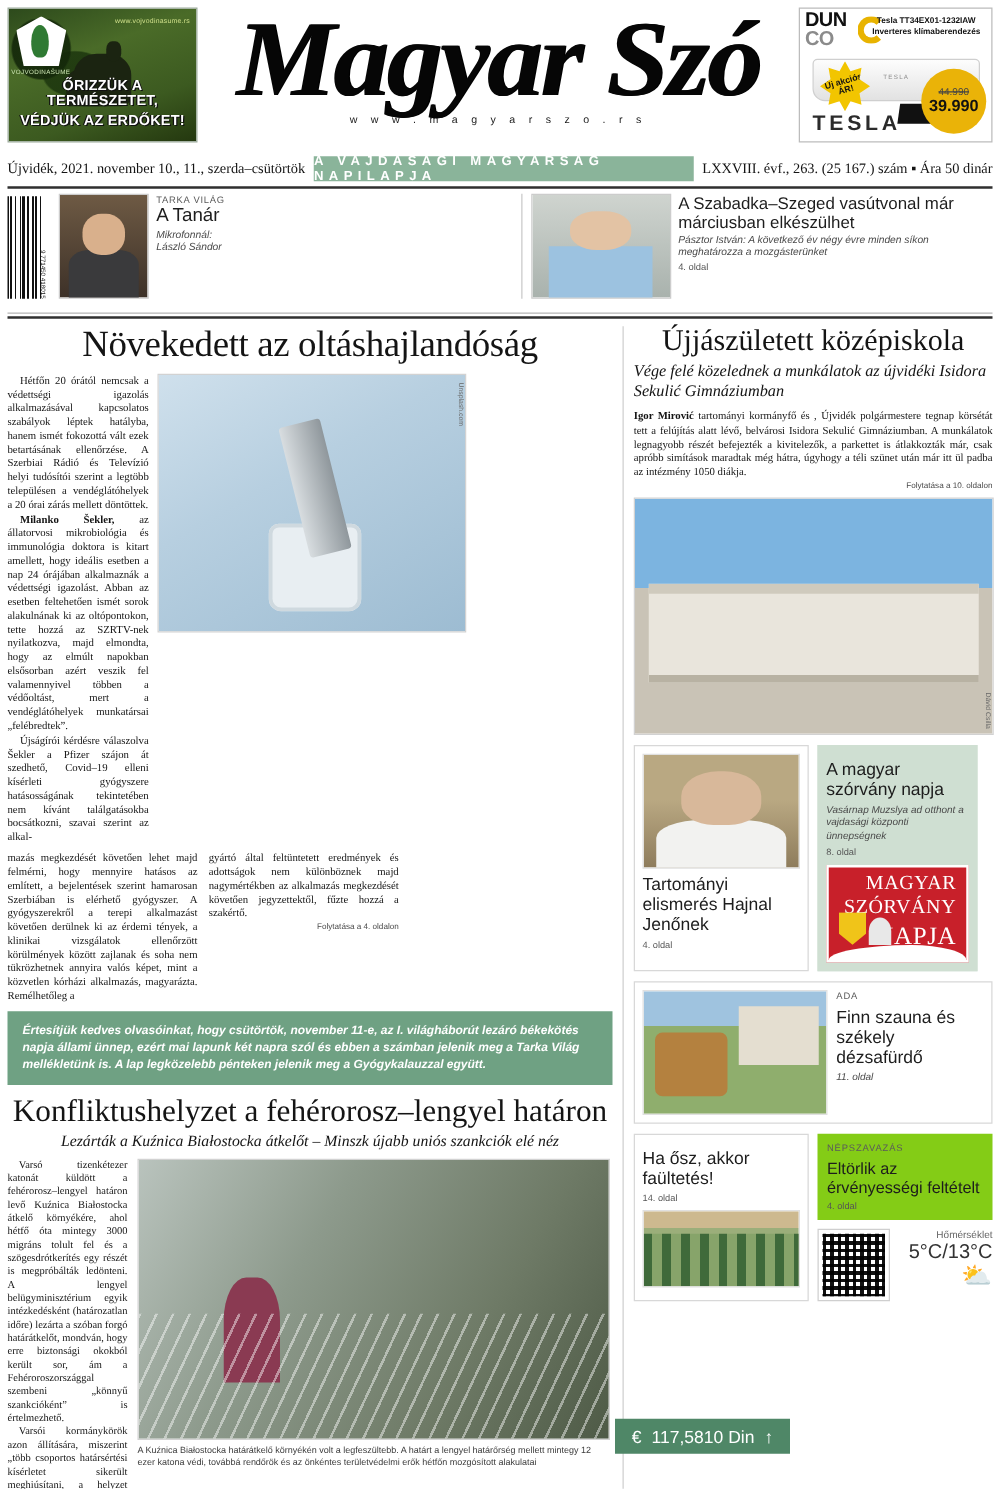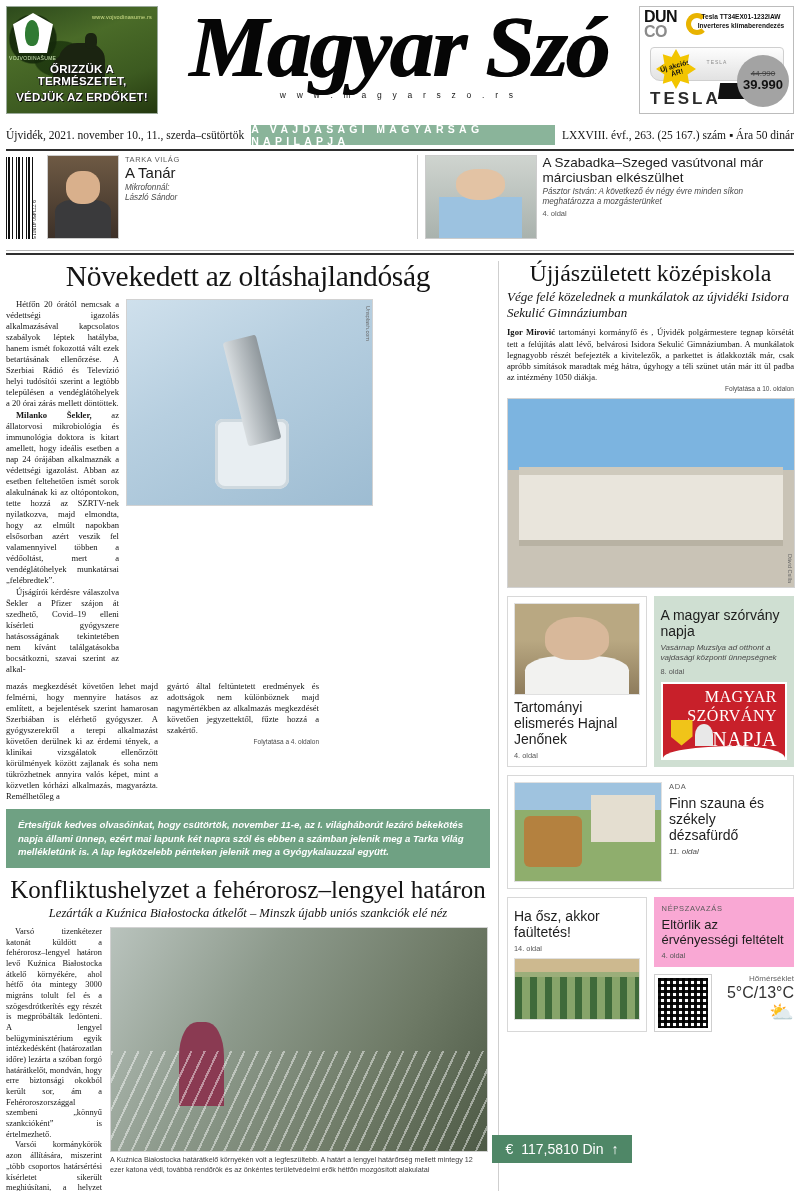--- a/index.html
+++ b/index.html
@@ -74,21 +74,21 @@
   .ad-right .dunav .co { color:#8b8b8b; }
   .ad-right .ring{position:absolute;left:46px;top:6px;width:22px;height:22px;border:5px solid #e8b300;border-radius:50%;border-right-color:transparent;}
   .ad-right .model{position:absolute;right:4px;top:6px;width:96px;text-align:center;font-family:"Liberation Sans",sans-serif;font-weight:bold;font-size:6.6px;line-height:1.35;color:#111;}
   .ad-right .unit{position:absolute;left:10px;top:40px;width:134px;height:34px;background:linear-gradient(#fdfdfd,#e2e2e2);border:1px solid #cfcfcf;border-radius:4px 4px 10px 10px;}
   .ad-right .unit:after{content:"TESLA";position:absolute;left:50%;top:11px;transform:translateX(-50%);font-size:5px;letter-spacing:1px;color:#8d8d8d;font-family:"Liberation Sans",sans-serif;}
   .ad-right .star{position:absolute;left:16px;top:42px;width:40px;height:40px;background:#f2c500;
     clip-path: polygon(50% 0,61% 20%,83% 13%,79% 36%,100% 50%,79% 64%,83% 87%,61% 80%,50% 100%,39% 80%,17% 87%,21% 64%,0 50%,21% 36%,17% 13%,39% 20%);
     display:flex;align-items:center;justify-content:center;}
   .ad-right .star span{font-family:"Liberation Sans",sans-serif;font-weight:bold;font-size:7px;color:#111;transform:rotate(-16deg);text-align:center;line-height:1;}
   .ad-right .tesla-logo{position:absolute;left:10px;bottom:4px;font-family:"Liberation Sans",sans-serif;font-weight:bold;font-size:17px;letter-spacing:3px;color:#2b2b2b;}
-  .ad-right .pricecircle{position:absolute;right:4px;bottom:6px;width:52px;height:52px;border-radius:50%;background:#a3a3a3;display:flex;flex-direction:column;align-items:center;justify-content:center;margin-left:43px;}
+  .ad-right .pricecircle{position:absolute;right:4px;bottom:6px;width:52px;height:52px;border-radius:50%;background:#eab308;display:flex;flex-direction:column;align-items:center;justify-content:center;margin-left:43px;}
   .ad-right .oldp{font-family:"Liberation Sans",sans-serif;font-size:8px;color:#444;text-decoration:line-through;line-height:1;}
   .ad-right .newp{font-family:"Liberation Sans",sans-serif;font-weight:bold;font-size:13px;color:#111;line-height:1.1;}
   .ad-right .tagbar{position:absolute;right:34px;bottom:14px;width:40px;height:16px;background:#111;transform:skewX(-8deg);}
 
   
   .bannerrow { display:flex; align-items:center; height:22px; margin-top:2px; }
   .dateline { font-size:11.5px; white-space:nowrap; padding-right:7px; }
   .greenbar { flex:1; background:#8ab49a; height:20px; display:flex; align-items:center; justify-content:center; }
   .greenbar span { font-family:"Liberation Sans",sans-serif; font-weight:bold; font-size:10.5px; letter-spacing:4.3px; color:#ffffff; }
   .issueline { font-size:11.5px; white-space:nowrap; padding-left:7px; }
@@ -171,21 +171,21 @@
   .msznap .tulip { position:absolute; left:32px; bottom:12px; width:18px; height:22px; background:#e8e8e8; border-radius:50% 50% 0 0; }
   .msznap .snow { position:absolute; left:0; bottom:0; width:100%; height:12px; background:#fff; border-radius:60% 40% 0 0 / 100% 100% 0 0; }
 
   .ada { display:flex; gap:7px; border:1px solid #d8d8d8; padding:6px; margin-top:8px; }
   .ada-img { width:148px; height:100px; border:1px solid #e0e0e0; overflow:hidden; position:relative; }
   .ada-txt { flex:1; }
 
   .bottomrow { display:flex; gap:7px; margin-top:8px; }
   .bleft { width:140px; border:1px solid #d8d8d8; padding:6px; }
   .bright { width:141px; }
-  .greencard { background:#f9a8d4; padding:7px 8px; }
+  .greencard { background:#84cc16; padding:7px 8px; }
   .forest { width:100%; height:62px; margin-top:5px; overflow:hidden; position:relative; border:1px solid #e0e0e0; }
 
   .eurobar { margin-top:6px; background:#4f8767; color:#fff; height:28px; display:flex;
     align-items:center; justify-content:center; gap:8px; font-family:"Liberation Sans",sans-serif; font-size:14px; }
   .qrwrap { display:flex; gap:9px; margin-top:7px; align-items:flex-start; }
   .qr { width:58px; height:58px; border:1px solid #cfcfcf; padding:3px; background:#fff; }
   .qr .q { width:100%; height:100%; background:
      repeating-linear-gradient(to right,#111 0 3px,#fff 3px 6px),
      repeating-linear-gradient(to bottom,#111 0 3px,#fff 3px 6px);
      background-blend-mode:multiply; }
@@ -379,21 +379,21 @@
 
       <div class="cards">
         <div class="card" style="width:140px">
           <div class="card-img">
               <div class="ph ph-man"></div>
             </div>
           <div class="card-h">Tartományi elismerés Hajnal Jenőnek</div>
           <div class="card-page">4. oldal</div>
         </div>
 
-        <div class="card green" style="width:141px">
+        <div class="card green" style="width:128px">
           <div class="card-h">A magyar szórvány napja</div>
           <div class="card-sub">Vasárnap Muzslya ad otthont a vajdasági központi ünnepségnek</div>
           <div class="card-page">8. oldal</div>
           <div class="msznap">
             <div class="l1">MAGYAR</div>
             <div class="l2">SZÓRVÁNY</div>
             <div class="l3">NAPJA</div>
             <div class="snow"></div>
             <div class="crest"></div>
             <div class="tulip"></div>

